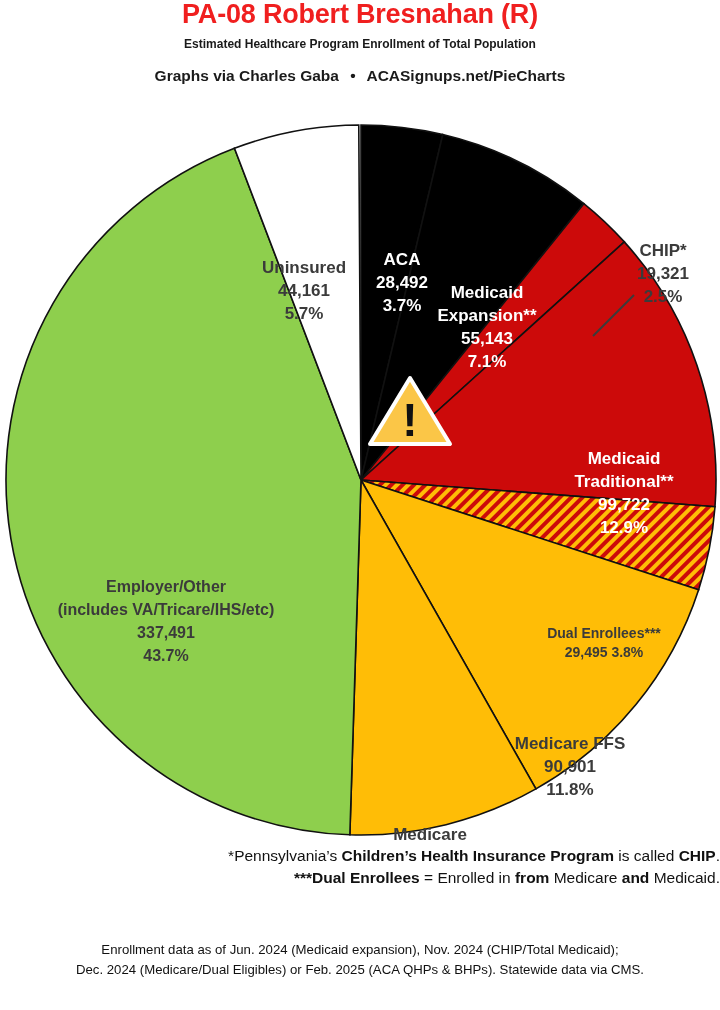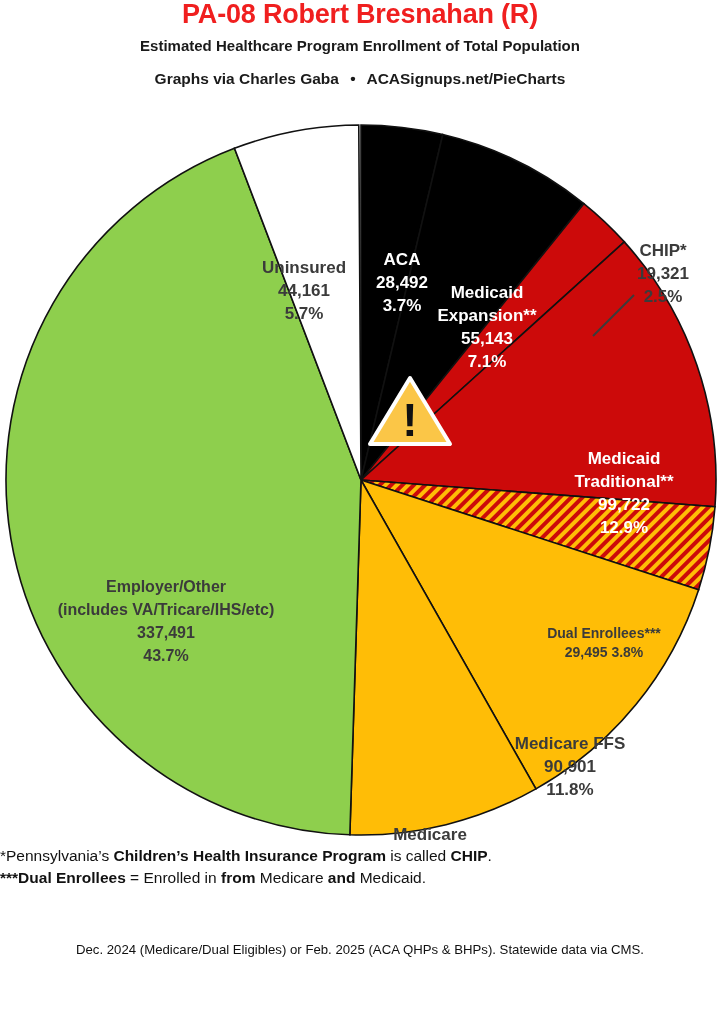--- a/index.html
+++ b/index.html
@@ -7,36 +7,36 @@
     width:720px;height:1010px;background:#ffffff;
     font-family:"Liberation Sans", sans-serif;
     color:#231f20;overflow:hidden;position:relative;
   }
   .header{padding-top:0;text-align:center;}
   .title{
     font-size:27px;font-weight:bold;color:#f01f1f;
     letter-spacing:-0.2px;line-height:1.1;
   }
   .subtitle{
-    font-size:15px;font-weight:bold;color:#1a1a1a;
+    font-size:12px;font-weight:bold;color:#1a1a1a;
     margin-top:7px;line-height:1.25;
   }
   .subtitle2{
     font-size:15.5px;font-weight:bold;color:#1a1a1a;
     margin-top:14px;line-height:1.25;
   }
   .dot{display:inline-block;padding:0 7px;}
   .chart-wrap{position:absolute;left:0;top:104px;width:720px;height:740px;}
   svg{display:block;}
   .slice-label{
     font-family:"Liberation Sans", sans-serif;
     font-weight:bold;text-anchor:middle;
   }
   .notes{
-    position:absolute;left:0;top:845px;width:720px;text-align:left;
+    position:absolute;left:0;top:845px;width:720px;text-align:right;
     font-size:15.5px;line-height:1.45;color:#111;
   }
   .notes b{font-weight:bold;}
   .source{
     position:absolute;left:0;top:940px;width:720px;text-align:center;
     font-size:13.2px;line-height:1.5;color:#111;
   }
 </style>
 </head>
 <body>
@@ -89,14 +89,15 @@
         <text x="410" y="332" text-anchor="middle" font-size="46" font-weight="bold" fill="#111111" font-family="&quot;Liberation Sans&quot;, sans-serif">!</text>
       </g>
   </svg>
 </div>
 
 <div class="notes">
     <div><span>*Pennsylvania’s </span><b>Children’s Health Insurance Program</b><span> is called </span><b>CHIP</b><span>.</span></div>
     <div><b>***Dual Enrollees</b><span> = Enrolled in </span><b>from</b><span> Medicare </span><b>and</b><span> Medicaid.</span></div>
   </div>
 <div class="source">
+    <div>Enrollment data as of Jun. 2024 (Medicaid expansion), Nov. 2024 (CHIP/Total Medicaid);</div>
     <div>Dec. 2024 (Medicare/Dual Eligibles) or Feb. 2025 (ACA QHPs &amp; BHPs). Statewide data via CMS.</div>
   </div>
 
 </body></html>

